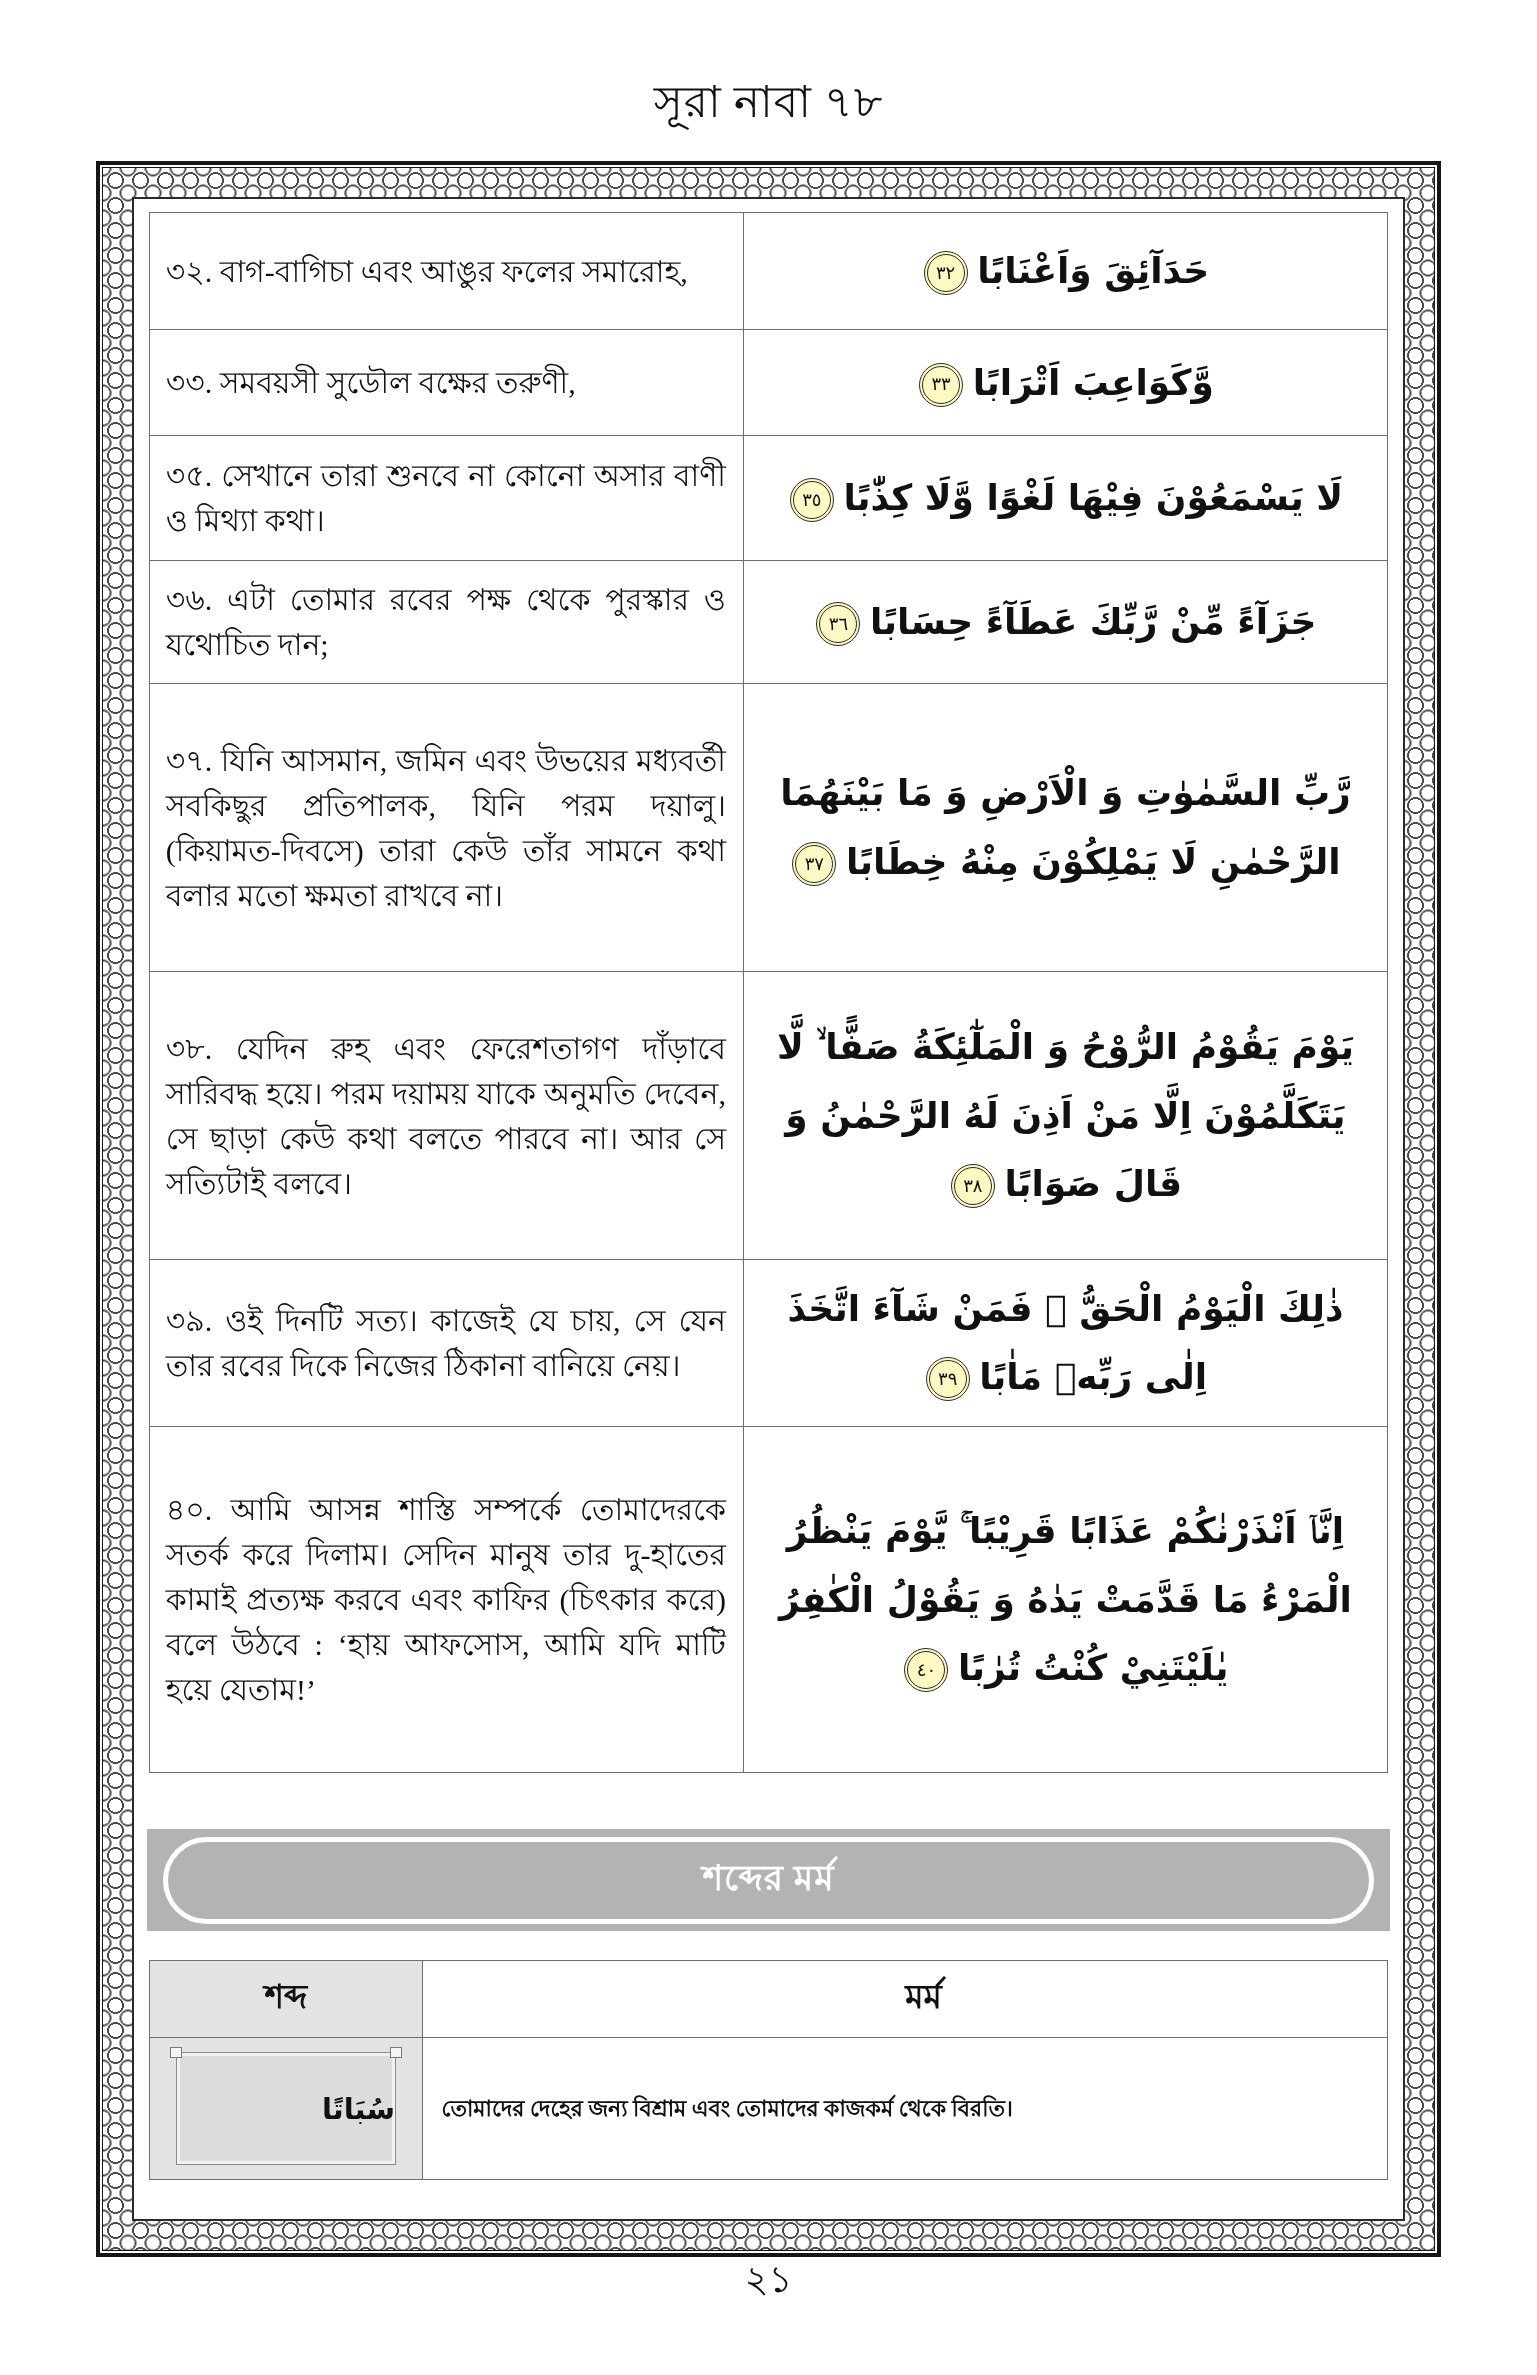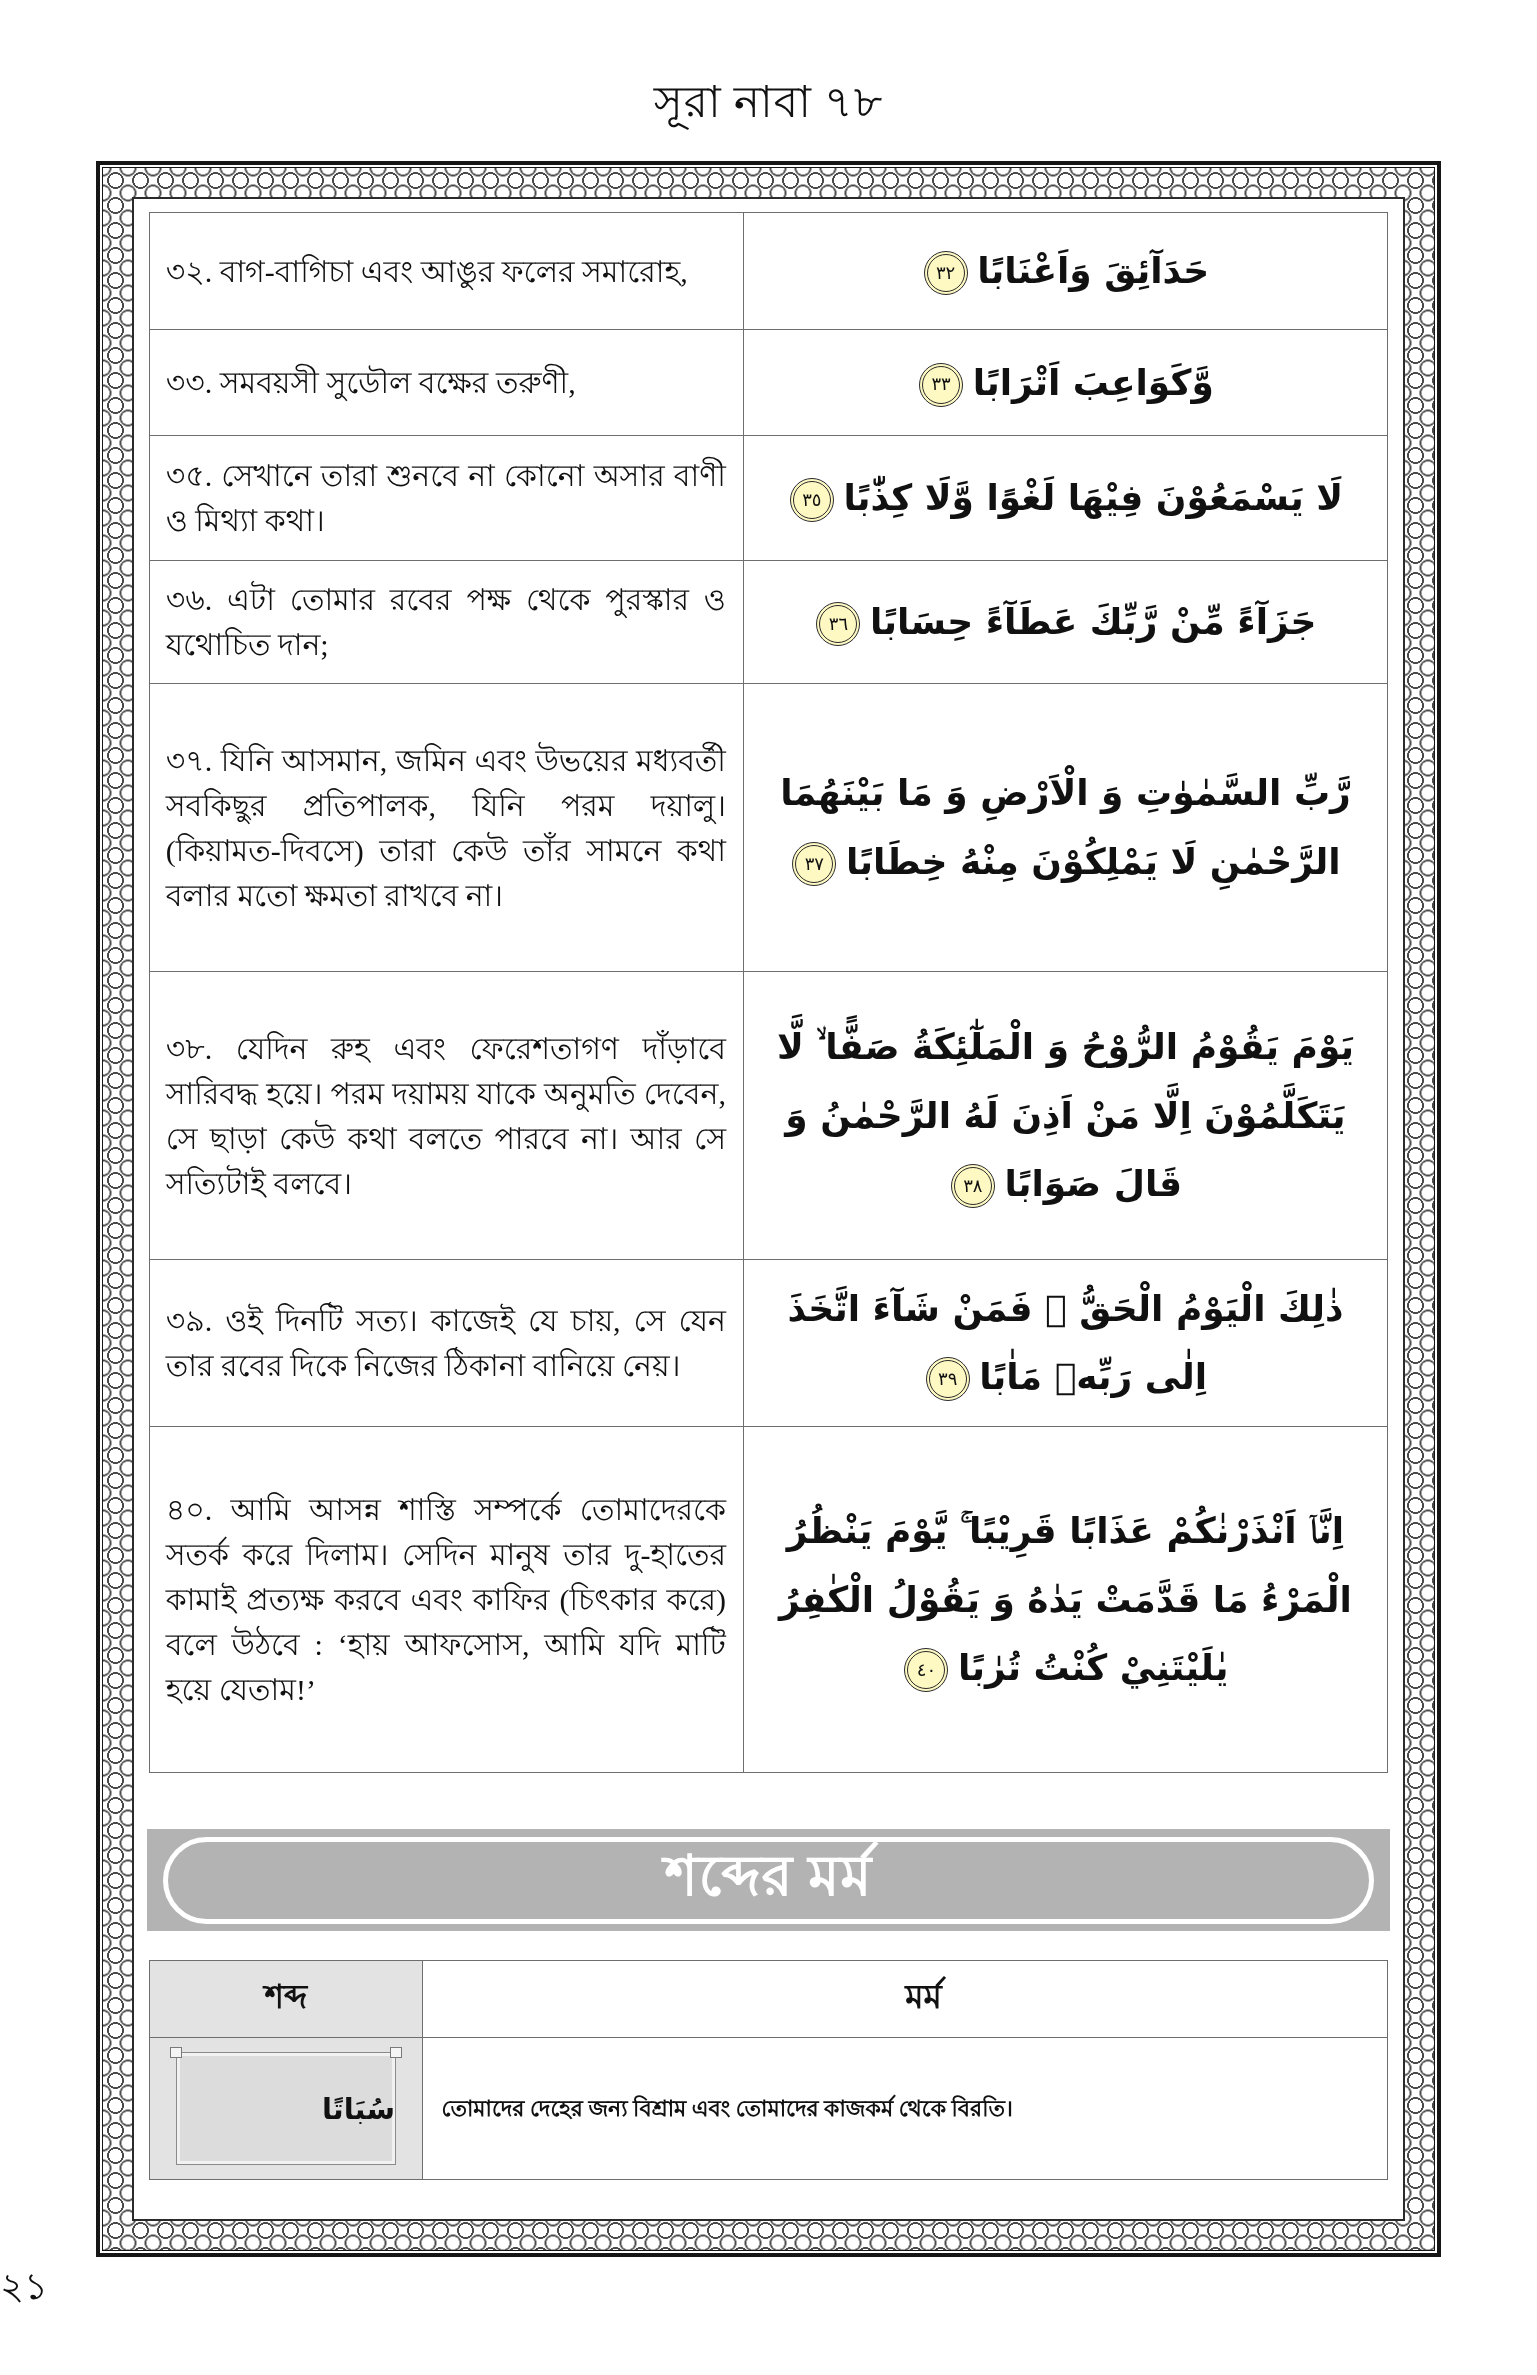--- a/index.html
+++ b/index.html
@@ -59,21 +59,21 @@
   
   .banner {
     position: relative; margin: 56px -1.9px 0 -1.9px; height: 102px; background: #b3b3b3;
   }
   .banner-outline {
     position: absolute; top: 7.7px; bottom: 7.7px; left: 15.4px; right: 15.4px;
     border: 5.8px solid #ffffff; border-radius: 61px;
   }
   .banner-label {
     position: absolute; inset: 0; display: flex; align-items: center; justify-content: center;
-    color: #ffffff; font-size: 56px; font-weight: 700; letter-spacing: 1px;
+    color: #ffffff; font-size: 35px; font-weight: 700; letter-spacing: 1px;
   }
 
   
   table.word-table {
     width: 100%; border-collapse: collapse; table-layout: fixed;
     border: 1.9px solid #555; margin-top: 29px;
   }
   table.word-table td { border: 1.9px solid #6e6e6e; }
   td.w-head {
     background: #e3e3e3; text-align: center; font-size: 33px; font-weight: 700;
@@ -90,22 +90,22 @@
     background: #dcdcdc; border: 1.9px solid #8a8a8a; box-shadow: inset 0 0 0 2.9px #f2f2f2;
     display: flex; align-items: center; justify-content: flex-start;
     direction: rtl; font-family: "DejaVu Sans", sans-serif; font-size: 29px; font-weight: 700;
   }
   .word-box .corner { position: absolute; width: 11.5px; height: 11.5px; background: #f5f5f5; border: 1.9px solid #7a7a7a; }
   .corner.tl { top: -6.7px; left: -6.7px; }  .corner.tr { top: -6.7px; right: -6.7px; }
   td.m-cell { font-size: 22px; line-height: 1.5; text-align: justify; padding: 9.6px 19px; vertical-align: middle; font-weight: bold; }
 
   
   .page-number {
-    position: absolute; bottom: 56px; left: 0; width: 100%;
-    text-align: left; font-size: 37px;
+    position: absolute; bottom: 63px; left: 0; width: 100%;
+    text-align: center; font-size: 37px;
   }
 </style>
 </head>
 <body>
 
 <div class="page-title">সূরা নাবা ৭৮</div>
 
 <div class="frame">
   <div class="band">
     <div class="inner">

